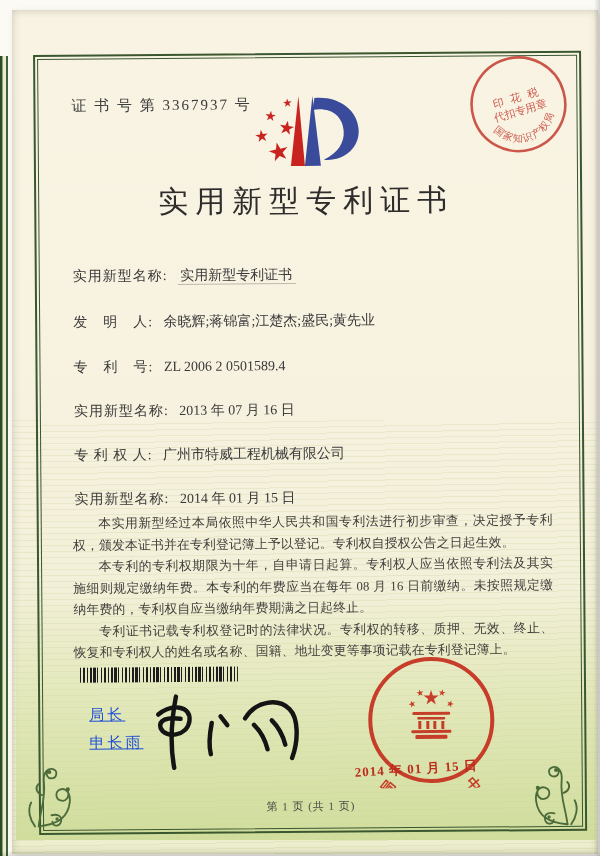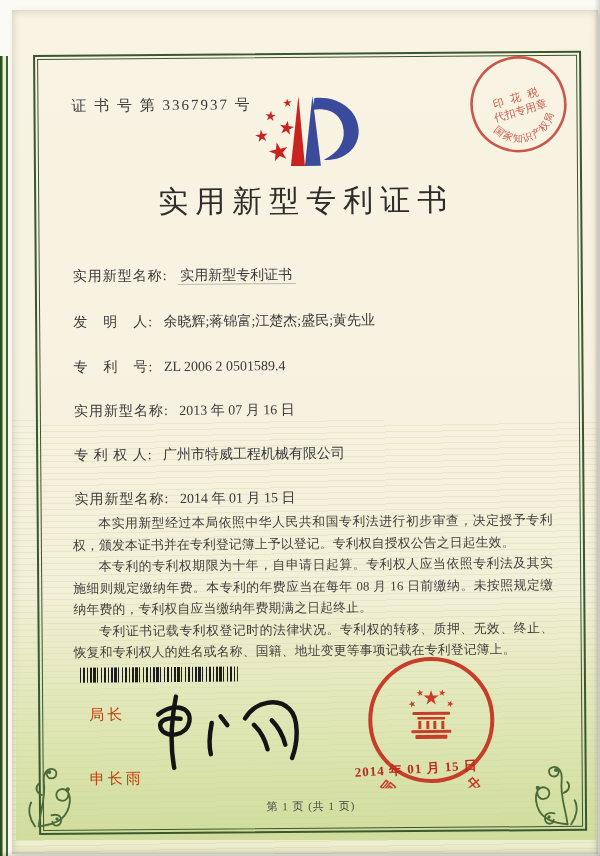--- a/index.html
+++ b/index.html
@@ -38,22 +38,22 @@
   .f0{top:266px;} .f1{top:312px;} .f2{top:357px;} .f3{top:401px;} .f4{top:445px;} .f5{top:489px;}
   .f0 .val{border-bottom:1px solid rgba(80,80,80,.35);padding:0 4px 1px 2px;}
 
   .paras{position:absolute;left:72px;top:512px;width:480px;font-size:12.8px;line-height:21.5px;
          color:#413f3c;text-align:justify;letter-spacing:.2px;}
   .paras p{margin:0;text-indent:2em;}
 
   .barcode{position:absolute;left:78px;top:666px;width:158px;height:15px;
          background:repeating-linear-gradient(90deg,#1d1d1d 0 1.5px,rgba(0,0,0,0) 1.5px 3px,#1d1d1d 3px 5.5px,rgba(0,0,0,0) 5.5px 7px,#1d1d1d 7px 8px,rgba(0,0,0,0) 8px 10.5px);}
 
-  .signer{position:absolute;left:87px;font-size:15px;color:#c2410c;letter-spacing:3px;}
-  .signer.t{top:704px;} .signer.n{top:768px;}
+  .signer{position:absolute;left:87px;font-size:15px;color:#1d4ed8;letter-spacing:3px;text-decoration:underline;}
+  .signer.t{top:704px;} .signer.n{top:732px;}
   .signature{position:absolute;left:136px;top:684px;width:178px;height:90px;}
 
   .seal{position:absolute;left:361px;top:653px;width:136px;height:136px;opacity:.93;}
   .seal-date{position:absolute;left:352px;top:760px;width:160px;font-size:13px;color:#bb2c1d;
          letter-spacing:1px;transform:rotate(-3deg);font-weight:bold;}
   .tax-stamp{position:absolute;left:469px;top:54px;width:104px;height:104px;
          transform:rotate(-16deg);opacity:.9;}
 
   .footer{position:absolute;left:36px;top:799px;width:544px;text-align:center;
           font-size:11px;color:#4a4a44;letter-spacing:1px;}

